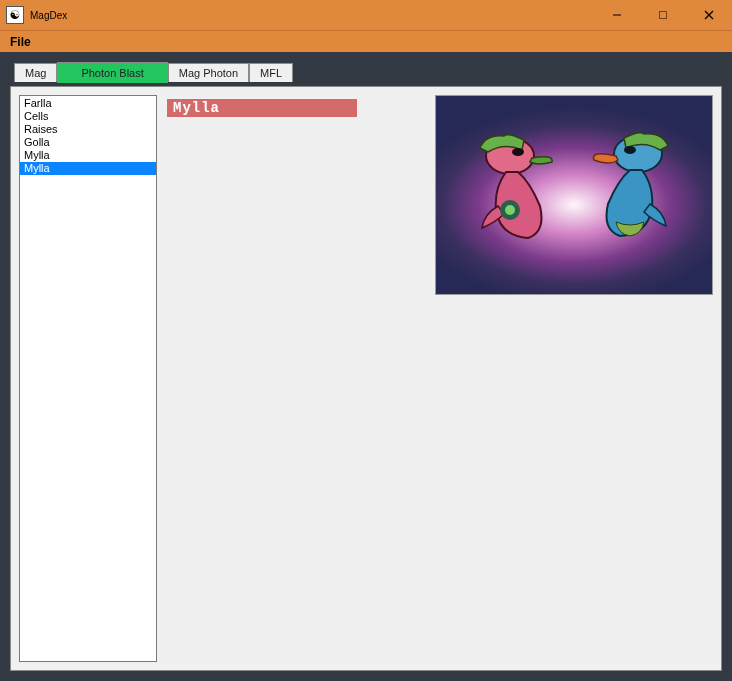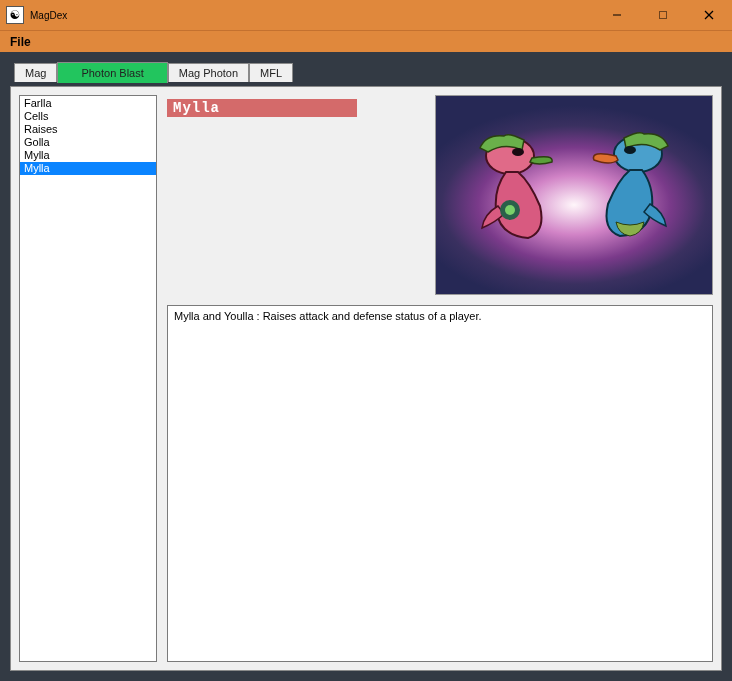--- a/index.html
+++ b/index.html
@@ -239,17 +239,16 @@
             <ellipse cx="36" cy="28" rx="24" ry="18" fill="#4aa0cc" stroke="#0a3040" stroke-width="2"></ellipse>
             <path d="M6 20 Q 12 6 30 8 Q 34 4 50 12 L 48 22 Q 30 14 14 24 Z" fill="#6ab04a" stroke="#2a4010" stroke-width="1.5"></path>
             <ellipse cx="44" cy="24" rx="6" ry="4" fill="#0a1a22"></ellipse>
             <path d="M58 30 Q 84 24 80 34 Q 64 40 56 34 Z" fill="#e07030" stroke="#6a2a10" stroke-width="1.5"></path>
             <path d="M32 44 Q 20 60 22 82 Q 26 108 54 110 Q 72 104 66 78 Q 56 54 44 44 Z" fill="#3a94c4" stroke="#0a3040" stroke-width="2"></path>
             <path d="M24 78 Q 10 86 8 100 Q 22 94 30 86 Z" fill="#3a94c4" stroke="#0a3040" stroke-width="1.5"></path>
             <path d="M30 96 Q 44 102 58 96 Q 56 108 44 110 Q 32 108 30 96 Z" fill="#8ab04a" stroke="#2a4010" stroke-width="1"></path>
           </svg>
         </div>
       </div>
-      <div class="desc-box">Mylla and Youlla : Raises attack and defense status of a player.</div>
     </div>
 
   </div>
 </div>
 
 </body></html>

